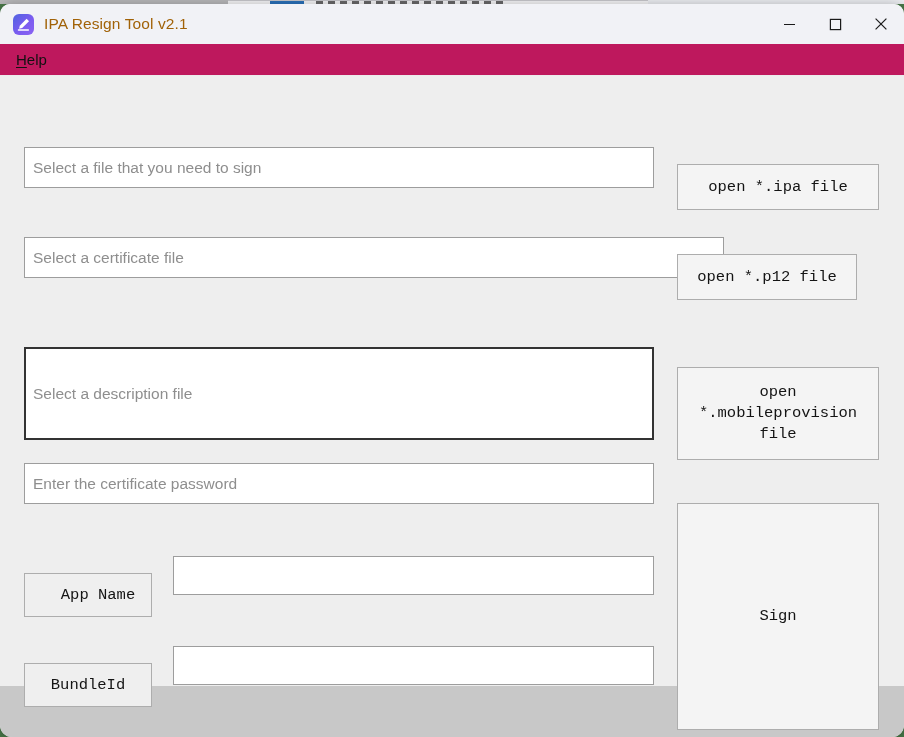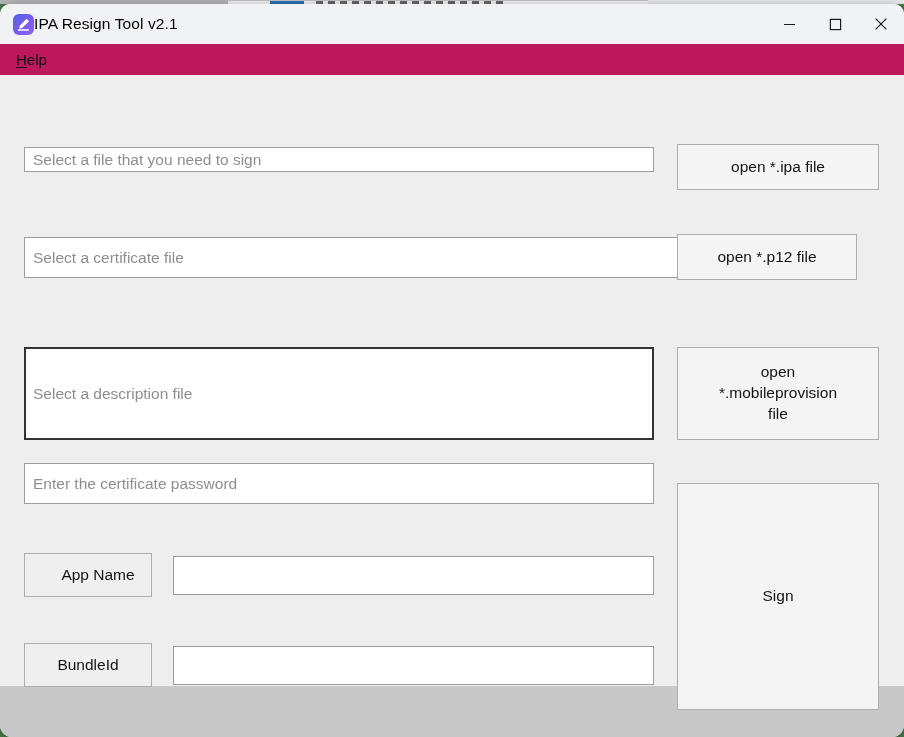--- a/index.html
+++ b/index.html
@@ -94,22 +94,23 @@
     margin-left: 13px;
     border-radius: 6px;
     background: linear-gradient(135deg, #4f63e0 0%, #7b5cf0 55%, #8a63f2 100%);
     display: flex;
     align-items: center;
     justify-content: center;
     flex: none;
   }
   #app-icon svg { display: block; }
   #window-title {
-    font-size: 15.5px;
-    color: #000000;
+    margin-left: 10px;
+    font-size: 15.5px;
+    color: #a16207;
     letter-spacing: .1px;
     white-space: nowrap;
   }
   #winctl {
     position: absolute;
     right: 0;
     top: 0;
     height: 40px;
     display: flex;
   }
@@ -177,30 +178,31 @@
     font-size: 15.5px;
     color: #8e8e8e;
   }
 
   
   .btn {
     position: absolute;
     box-sizing: border-box;
     background: #f4f4f4;
     border: 1px solid #adadad;
-    font-family: Liberation Sans, sans-serif;
+    font-family: Liberation Mono, monospace;
     font-size: 15.5px;
     color: #141414;
     display: flex;
     align-items: center;
     justify-content: center;
     text-align: center;
     line-height: 1.35;
     cursor: default;
     padding: 0 4px;
+    margin-top: 20px;
   }
   .btn.label-btn { background: #efefef; }
 
   
   #statusbar {
     height: 52px;
     background: #c8c8c8;
     border-radius: 0 0 12px 12px;
   }
 </style>
@@ -248,21 +250,21 @@
         </div>
       </div>
     </div>
 
     <div id="menubar">
       <div class="menu-item"><u>H</u><span>elp</span></div>
     </div>
 
     <div id="client">
 
-      <input class="field" type="text" readonly="" style="left: 24px; top: 71px; width: 630px; height: 25px;" placeholder="Select a file that you need to sign">
+      <input class="field" type="text" readonly="" style="left: 24px; top: 71px; width: 630px; height: 41px;" placeholder="Select a file that you need to sign">
       <div class="btn" style="left:677px; top:68px; width:202px; height:46px;">open *.ipa file</div>
 
       <input class="field" type="text" readonly="" style="left: 24px; top: 161px; width: 700px; height: 41px;" placeholder="Select a certificate file">
       <div class="btn" style="left:677px; top:158px; width:180px; height:46px;">open *.p12 file</div>
 
       <div id="desc-wrap">
         <span id="desc-placeholder">Select a description file</span>
       </div>
       <div class="btn" style="left:677px; top:271px; width:202px; height:93px; flex-direction:column;">
         <span>open</span>

